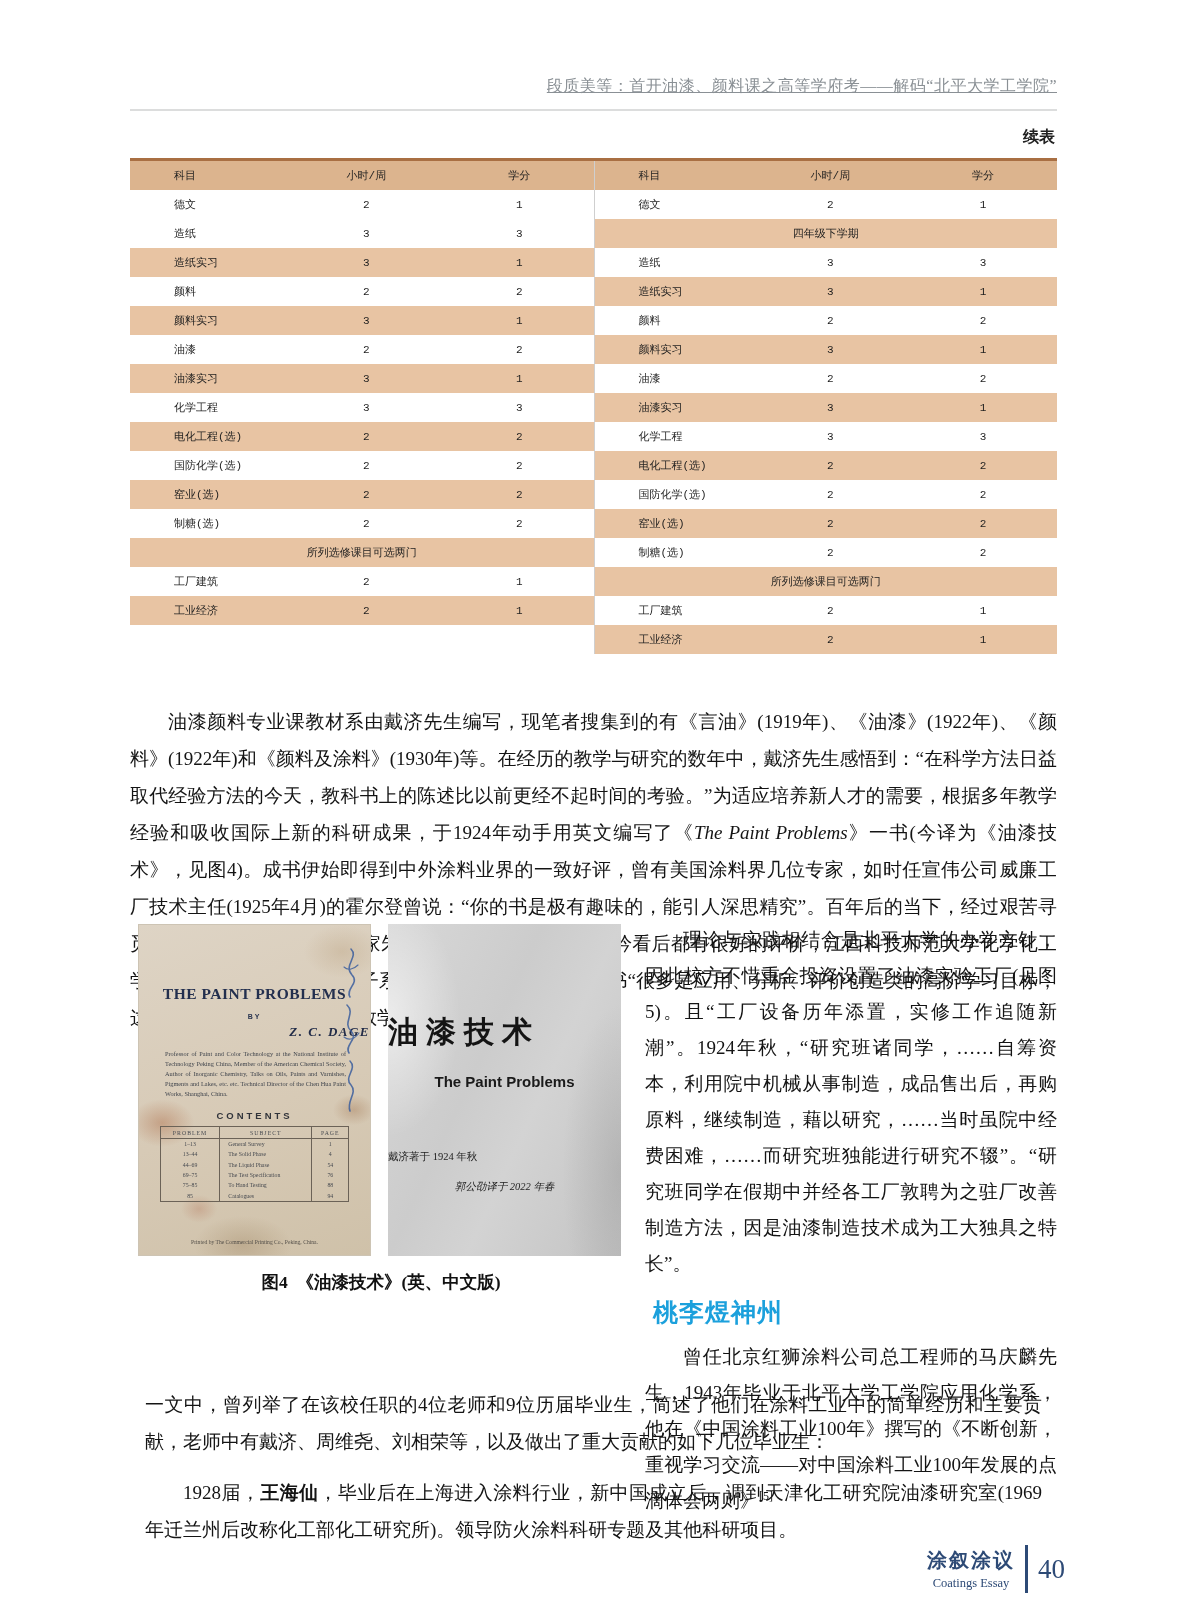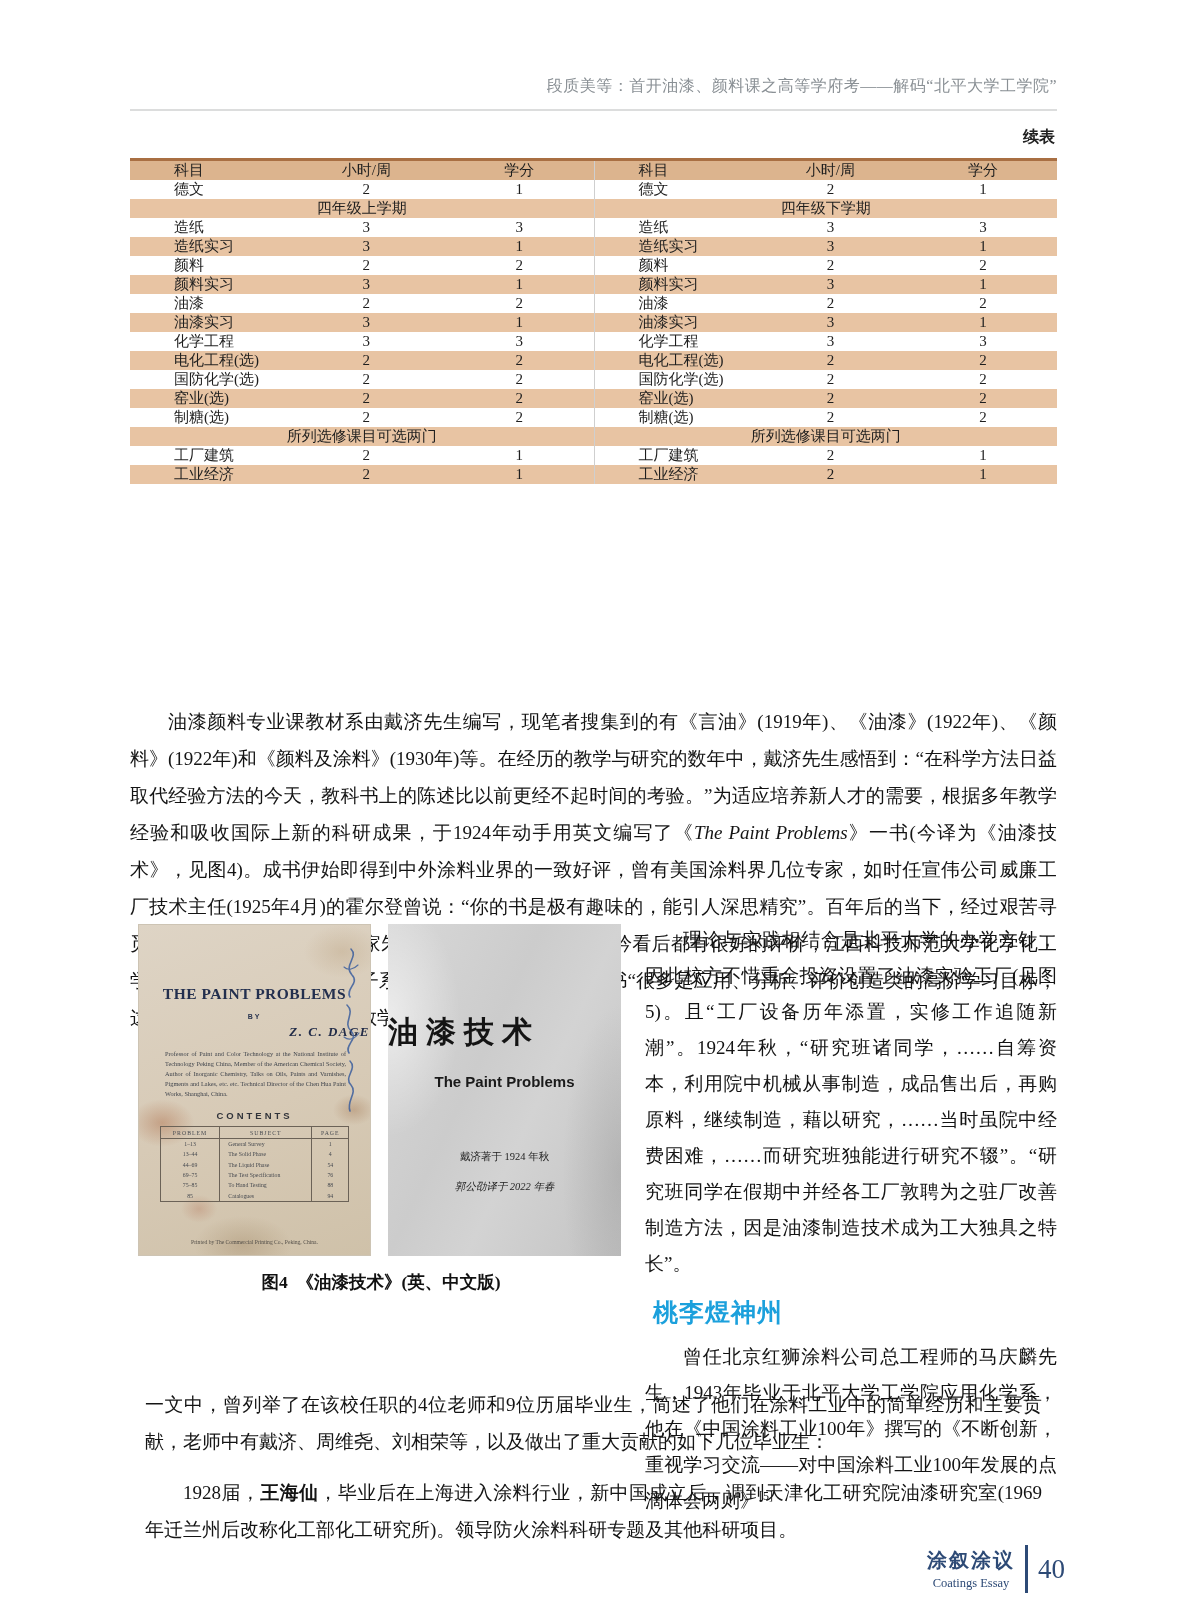--- a/index.html
+++ b/index.html
@@ -1,30 +1,30 @@
 <!DOCTYPE html>
 <html><head>
 <meta charset="utf-8">
 <style>
   html,body{margin:0;padding:0;background:#ffffff;}
   .page{position:relative;width:1187px;height:1600px;margin:0 auto;background:#fff;overflow:hidden;
         font-family:"Liberation Serif","DejaVu Serif",serif;color:#141414;}
 
   
   .running-head{position:absolute;left:130px;right:130px;top:76px;text-align:right;
-    font-size:16px;color:#8a9095;padding-bottom:12px;border-bottom:2px solid #dcdddd;letter-spacing:.5px;}
+    font-size:16px;color:#8a9095;padding-bottom:12px;border-bottom:2px solid #dcdddd;letter-spacing:.5px;text-decoration:underline;}
 
   
   .cont-label{position:absolute;right:132px;top:127px;font-size:16px;font-weight:bold;color:#222;}
 
   
   .course-table{position:absolute;left:130px;top:158px;width:927px;border-top:3px solid #a96f43;display:flex;}
   .table-half{width:50%;box-sizing:border-box;}
   .table-half.rhalf{border-left:1px solid #cfcfcf;}
-  .trow{display:flex;height:19px;align-items:center;font-size:15px;color:#1e1e1e;}
+  .trow{display:flex;height:29px;align-items:center;font-size:11px;color:#1e1e1e;font-family:Liberation Mono, monospace;}
   .trow.tan{background:#e8c4a3;}
   .trow.thead{background:#dcb48e;}
   .trow.sect{justify-content:center;}
   .c-subj{width:34%;padding-left:44px;box-sizing:border-box;white-space:nowrap;}
   .c-h{width:34%;text-align:center;}
   .c-cr{width:32%;text-align:center;}
 
   
   .para1{position:absolute;left:130px;top:684px;width:927px;font-size:19px;line-height:37px;
     text-align:justify;text-indent:2em;}
@@ -61,21 +61,21 @@
   .en-imprint{position:absolute;bottom:10px;left:0;width:100%;text-align:center;font-size:5.6px;color:#55504a;}
   .handwriting{position:absolute;right:4px;top:18px;}
 
   .photo-cn{background:
       radial-gradient(ellipse 120px 200px at 0% 28%, rgba(255,255,255,.55), transparent 60%),
       radial-gradient(ellipse 90px 260px at 100% 75%, rgba(120,120,120,.25), transparent 65%),
       linear-gradient(115deg,#d8d8d8,#cccccc 40%,#d3d3d3 60%,#c3c3c3);}
   .cn-title{margin-top:88px;font-weight:bold;font-size:30px;letter-spacing:8px;color:#141414;}
   .cn-sub{text-align:center;font-family:"Liberation Sans",sans-serif;font-weight:bold;font-size:15px;
     margin-top:20px;color:#1a1a1a;}
-  .cn-by1{text-align:center;font-size:10.5px;margin-top:60px;color:#222;}
+  .cn-by1{font-size:10.5px;margin-top:60px;color:#222;}
   .cn-by2{text-align:center;font-size:10.5px;margin-top:16px;color:#222;font-style:italic;}
 
   .cap-cn{margin-top:14px;text-align:center;font-weight:bold;font-size:17.5px;color:#111;}
   .cap-en{margin-top:8px;text-align:center;font-weight:bold;font-size:16.5px;color:#111;}
 
   
   .right-col{position:absolute;left:645px;top:922px;width:412px;font-size:19px;line-height:36px;text-align:justify;}
   .right-col p{margin:0;text-indent:2em;}
   .section-heading{color:#1ba0dc;font-family:"Liberation Sans","DejaVu Sans",sans-serif;font-weight:bold;
     font-size:25px;line-height:1;margin:18px 8px 14px;letter-spacing:1px;}
@@ -110,21 +110,20 @@
       <div class="trow thead">
         <span class="c-subj">科目</span>
         <span class="c-h">小时/周</span>
         <span class="c-cr">学分</span>
       </div>
     <div class="trow wht">
           <span class="c-subj">德文</span>
           <span class="c-h">2</span>
           <span class="c-cr">1</span>
         </div>
-        <div class="trow tan sect">四年级上学期</div>
         <div class="trow wht">
           <span class="c-subj">造纸</span>
           <span class="c-h">3</span>
           <span class="c-cr">3</span>
         </div>
         <div class="trow tan">
           <span class="c-subj">造纸实习</span>
           <span class="c-h">3</span>
           <span class="c-cr">1</span>
         </div>

